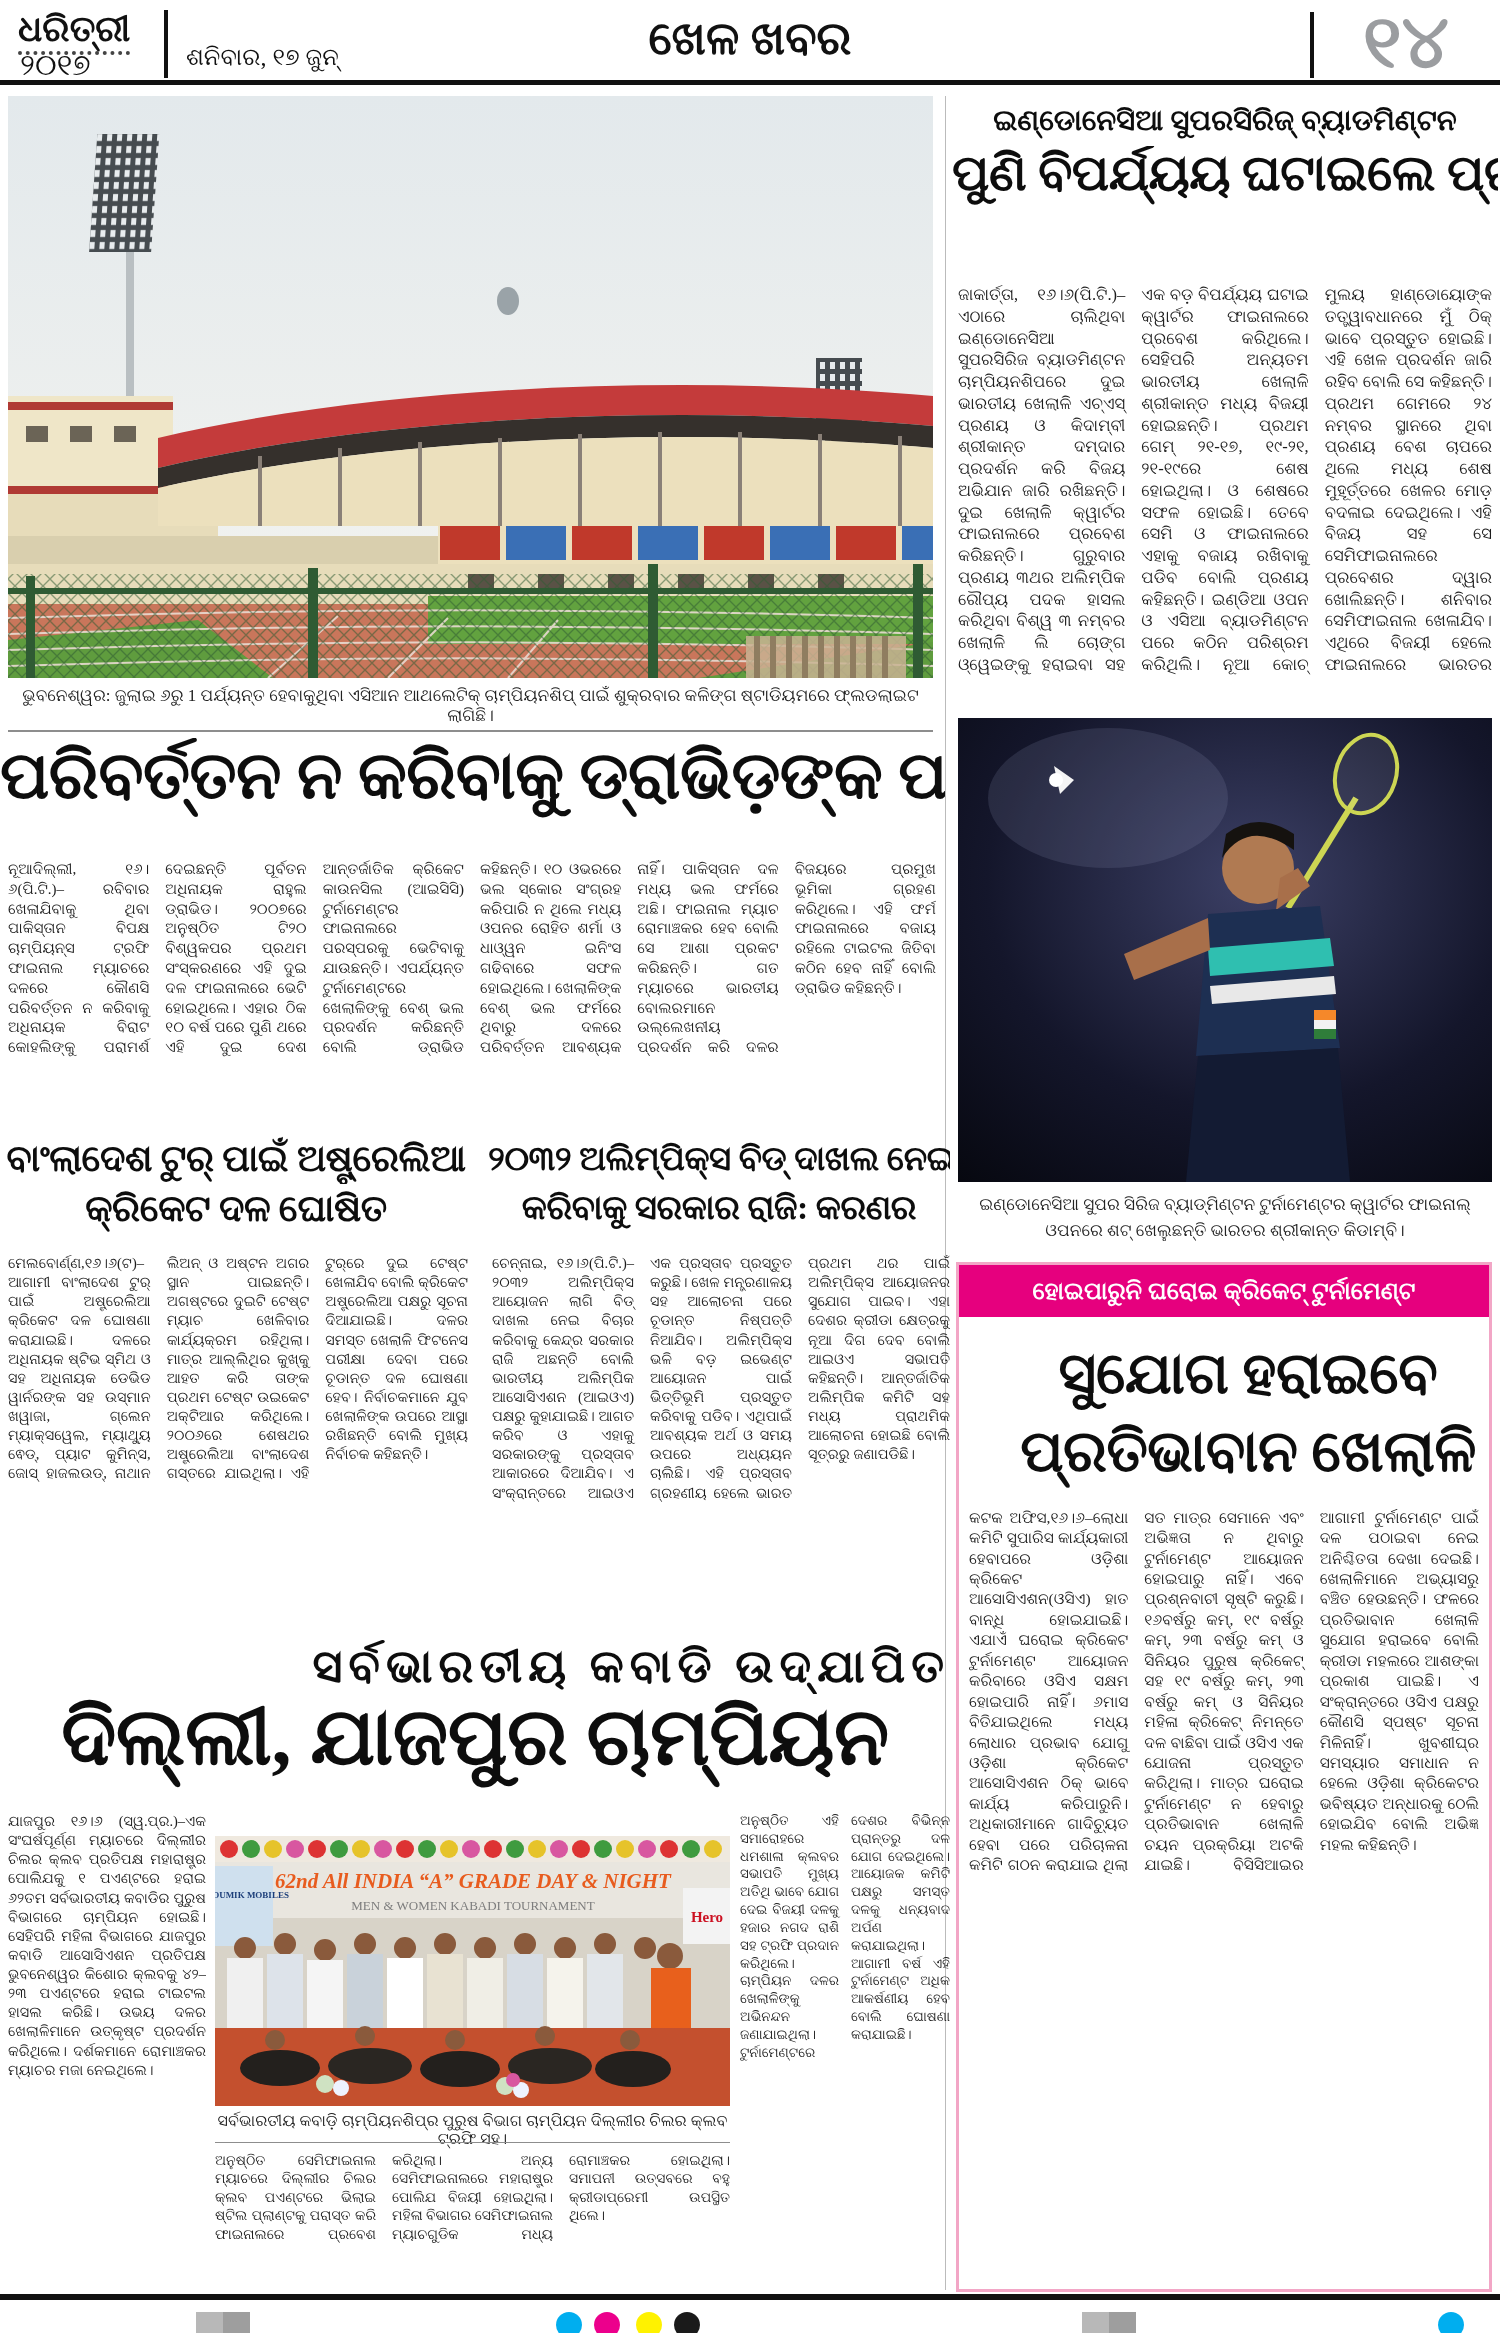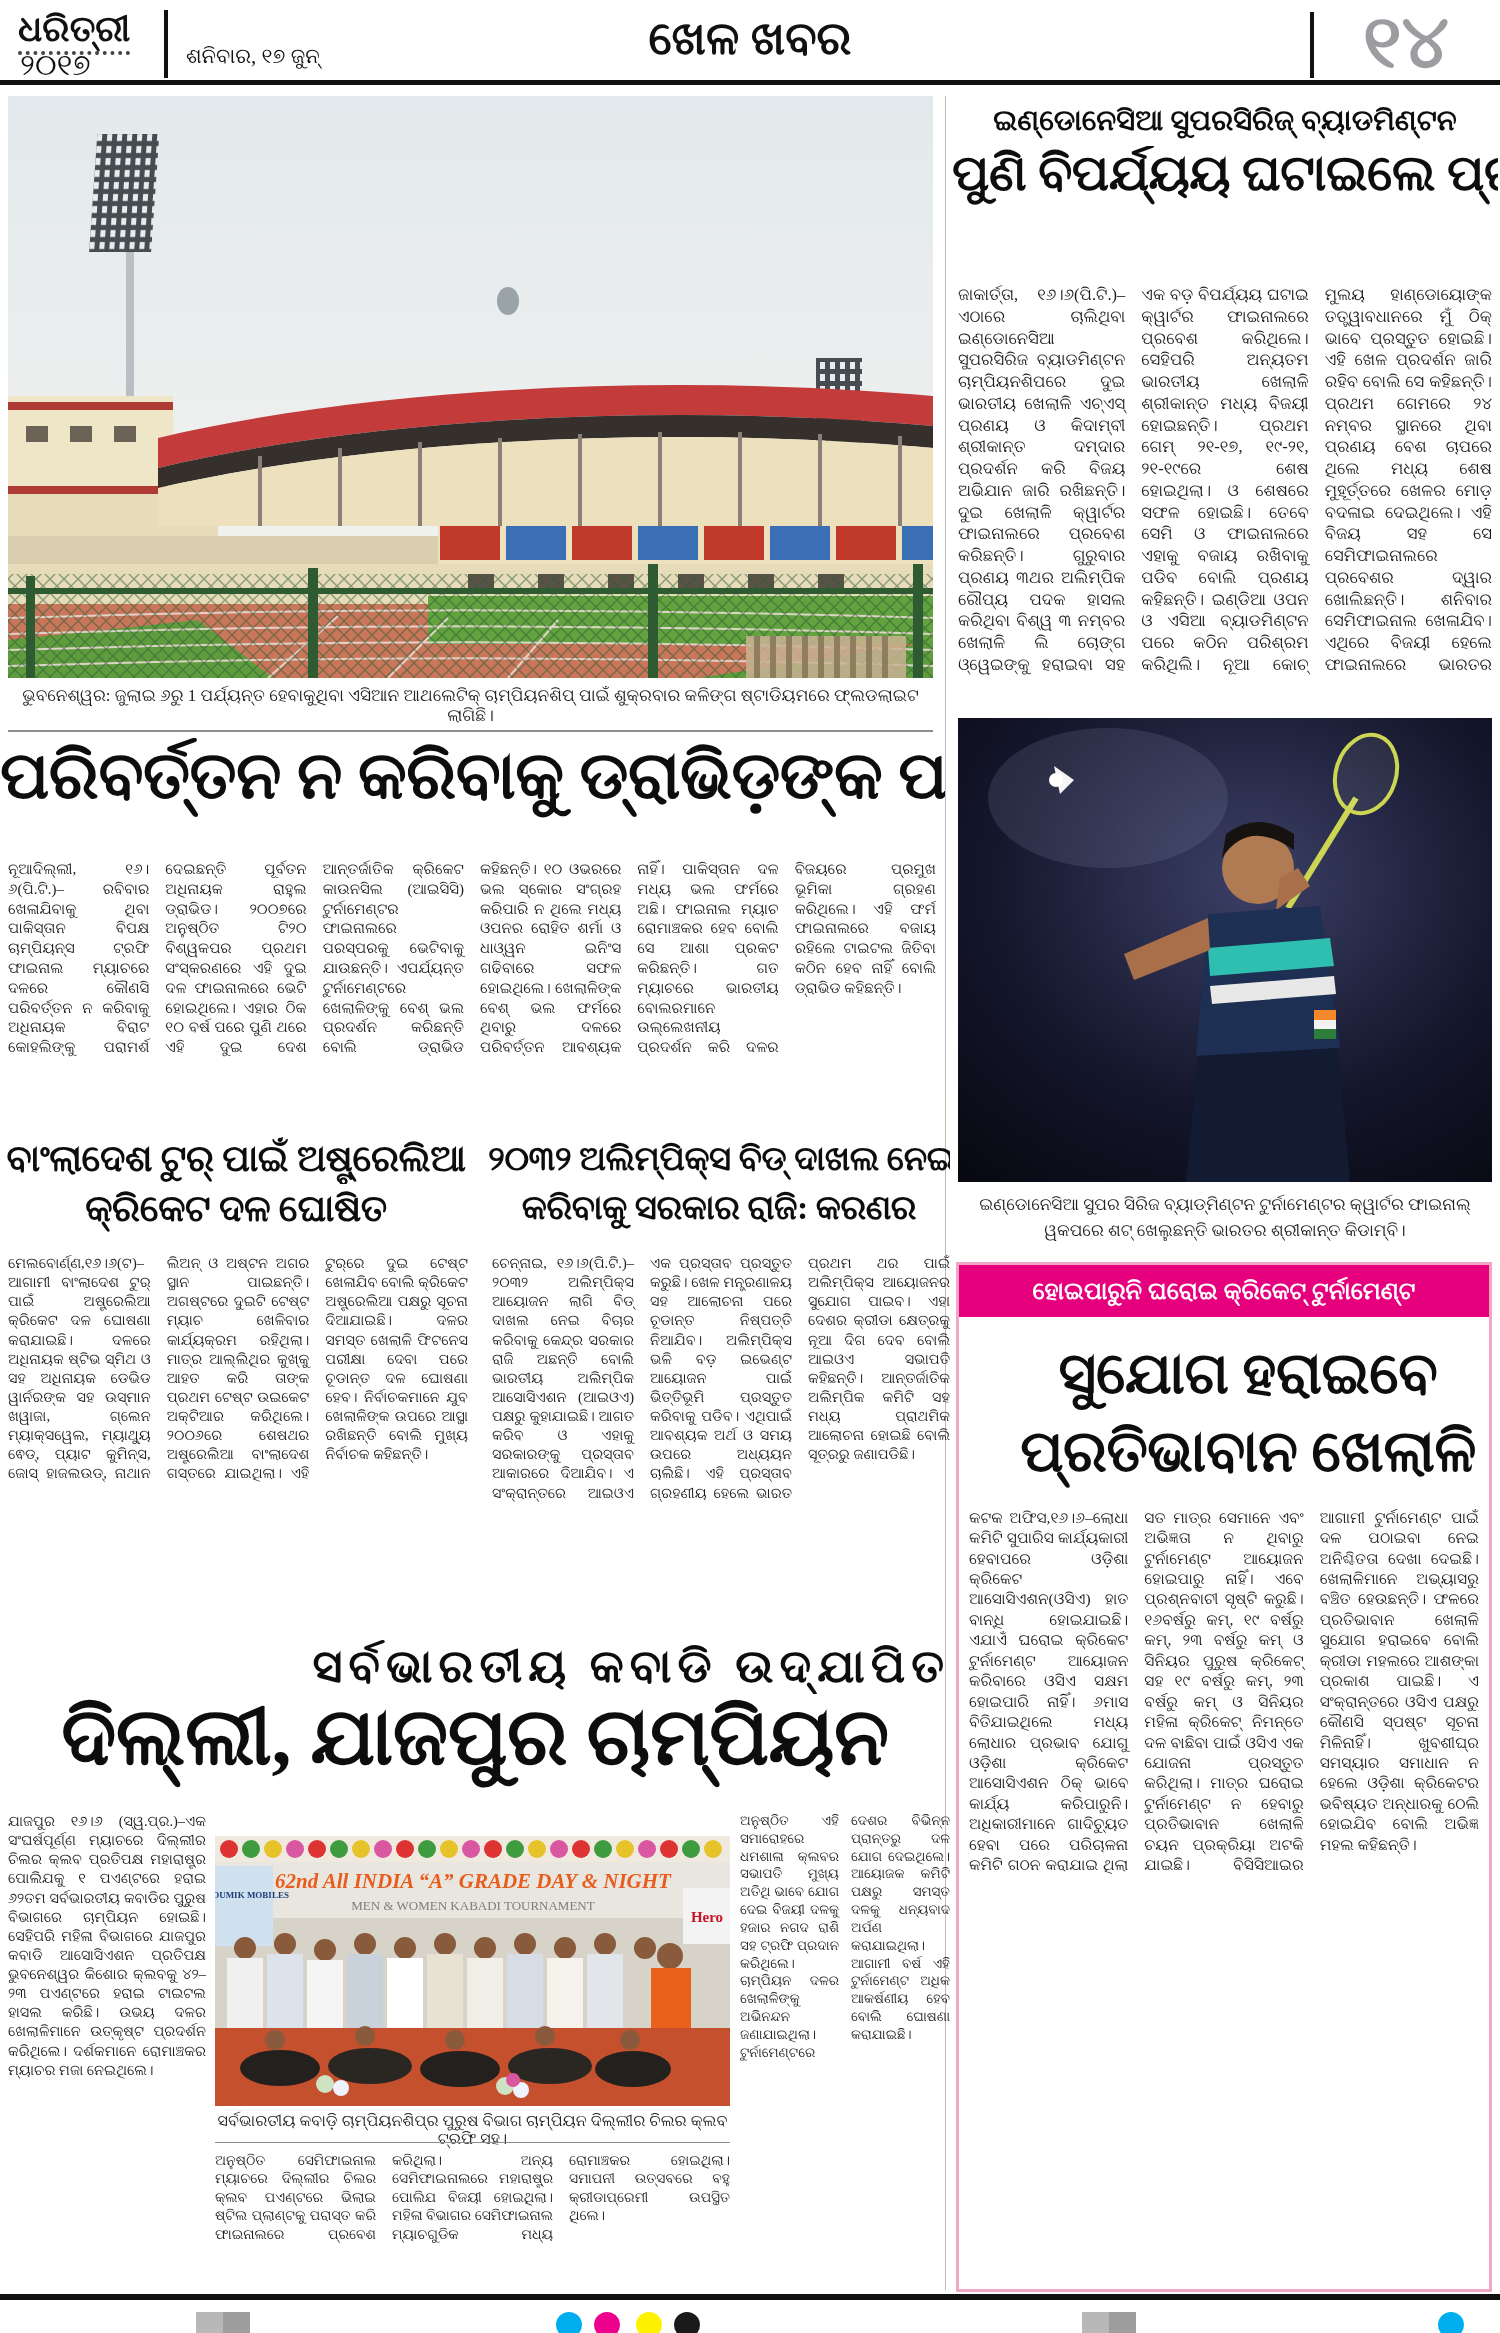--- a/index.html
+++ b/index.html
@@ -22,21 +22,21 @@
   .regdot{width:26px;height:26px;border-radius:50%;display:inline-block;margin-right:12px;}
 </style>
 </head>
 <body>
 
 <div class="page">
 
   <div class="abs bold" style="left:18px;top:8px;font-size:36px;border-bottom:4px dotted #444;padding-bottom:1px;">ଧରିତ୍ରୀ</div>
   <div class="abs" style="left:20px;top:48px;font-size:30px;">୨୦୧୭</div>
   <div class="abs" style="left:164px;top:10px;width:4px;height:68px;background:#111;"></div>
-  <div class="abs" style="left:186px;top:44px;font-size:21px;">ଶନିବାର, ୧୭ ଜୁନ୍</div>
+  <div class="abs" style="left:186px;top:44px;font-size:24px;">ଶନିବାର, ୧୭ ଜୁନ୍</div>
   <div class="abs bold center" style="left:400px;top:12px;width:700px;font-size:46px;">ଖେଳ ଖବର</div>
   <div class="abs" style="left:1310px;top:12px;width:4px;height:66px;background:#111;"></div>
   <div class="abs bold center" style="left:1320px;top:0px;width:172px;font-size:74px;color:#9b9da0;">୧୪</div>
   <div class="abs rule-h" style="left:0;top:80px;width:1500px;height:5px;"></div>
 
   <svg class="abs" style="left:8px;top:96px;" width="925" height="582" viewBox="0 0 925 582">
     <defs>
       <linearGradient id="sky" x1="0" y1="0" x2="0" y2="1">
         <stop offset="0" stop-color="#e3e9ec"></stop>
           <stop offset="1" stop-color="#f4f4f0"></stop>
@@ -190,21 +190,21 @@
       <path d="M252,268 L376,258 L378,276 L254,286 Z" fill="#e8e8e8"></path>
       <polygon points="250,200 166,236 176,262 252,232" fill="#a86f4a"></polygon>
       <rect x="356" y="292" width="22" height="10" fill="#f5882a"></rect>
       <rect x="356" y="302" width="22" height="9" fill="#f2f2f2"></rect>
       <rect x="356" y="311" width="22" height="10" fill="#2f7d3a"></rect>
       <polygon points="240,338 380,330 392,464 228,464" fill="#131b33"></polygon>
     </g>
   </svg>
   <div class="abs center caption" style="left:958px;top:1192px;width:534px;font-size:17px;line-height:1.5;">
     <div>ଇଣ୍ଡୋନେସିଆ ସୁପର ସିରିଜ ବ୍ୟାଡ୍‌ମିଣ୍ଟନ ଟୁର୍ନାମେଣ୍ଟର କ୍ୱାର୍ଟର ଫାଇନାଲ୍</div>
-    <div>ୱକପରେ ଶଟ୍ ଖେଲୁଛନ୍ତି ଭାରତର ଶ୍ରୀକାନ୍ତ କିଡାମ୍ବି।</div>
+    <div>ଓପନରେ ଶଟ୍ ଖେଲୁଛନ୍ତି ଭାରତର ଶ୍ରୀକାନ୍ତ କିଡାମ୍ବି।</div>
   </div>
 
   <div class="abs headline center" style="left:0;top:1134px;width:472px;font-size:37px;line-height:1.35;">
     <div class="nowrap">ବାଂଲାଦେଶ ଟୁର୍ ପାଇଁ ଅଷ୍ଟ୍ରେଲିଆ</div>
     <div class="nowrap">କ୍ରିକେଟ ଦଳ ଘୋଷିତ</div>
   </div>
   <div class="abs body-text cols3" style="left:8px;top:1254px;width:460px;height:366px;font-size:14.5px;">ମେଲବୋର୍ଣ୍ଣ,୧୬।୬(ଟ)–ଆଗାମୀ ବାଂଲାଦେଶ ଟୁର୍ ପାଇଁ ଅଷ୍ଟ୍ରେଲିଆ କ୍ରିକେଟ ଦଳ ଘୋଷଣା କରାଯାଇଛି। ଦଳରେ ଅଧିନାୟକ ଷ୍ଟିଭ ସ୍ମିଥ ଓ ସହ ଅଧିନାୟକ ଡେଭିଡ ୱାର୍ନରଙ୍କ ସହ ଉସ୍ମାନ ଖୱାଜା, ଗ୍ଲେନ ମ୍ୟାକ୍ସୱେଲ, ମ୍ୟାଥ୍ୟୁ ଵେଡ୍, ପ୍ୟାଟ କୁମିନ୍ସ, ଜୋସ୍ ହାଜଲଉଡ୍, ନାଥାନ ଲିଅନ୍ ଓ ଅଷ୍ଟନ ଅଗର ସ୍ଥାନ ପାଇଛନ୍ତି। ଅଗଷ୍ଟରେ ଦୁଇଟି ଟେଷ୍ଟ ମ୍ୟାଚ ଖେଳିବାର କାର୍ଯ୍ୟକ୍ରମ ରହିଥିଲା। ମାତ୍ର ଆଲ୍ଲିଥିର କୁଖ୍‌କୁ ଆହତ କରି ତାଙ୍କ ପ୍ରଥମ ଟେଷ୍ଟ ଉଇକେଟ ଅକ୍ଟିଆର କରିଥିଲେ। ୨୦୦୬ରେ ଶେଷଥର ଅଷ୍ଟ୍ରେଲିଆ ବାଂଲାଦେଶ ଗସ୍ତରେ ଯାଇଥିଲା। ଏହି ଟୁର୍‌ରେ ଦୁଇ ଟେଷ୍ଟ ଖେଳାଯିବ ବୋଲି କ୍ରିକେଟ ଅଷ୍ଟ୍ରେଲିଆ ପକ୍ଷରୁ ସୂଚନା ଦିଆଯାଇଛି। ଦଳର ସମସ୍ତ ଖେଲାଳି ଫିଟନେସ ପରୀକ୍ଷା ଦେବା ପରେ ଚୂଡାନ୍ତ ଦଳ ଘୋଷଣା ହେବ। ନିର୍ବାଚକମାନେ ଯୁବ ଖେଲାଳିଙ୍କ ଉପରେ ଆସ୍ଥା ରଖିଛନ୍ତି ବୋଲି ମୁଖ୍ୟ ନିର୍ବାଚକ କହିଛନ୍ତି।</div>
 
   <div class="abs headline center" style="left:488px;top:1134px;width:462px;font-size:34px;line-height:1.45;">
     <div class="nowrap">୨୦୩୨ ଅଲିମ୍ପିକ୍ସ ବିଡ୍ ଦାଖଲ ନେଇ ବିଚାର</div>

